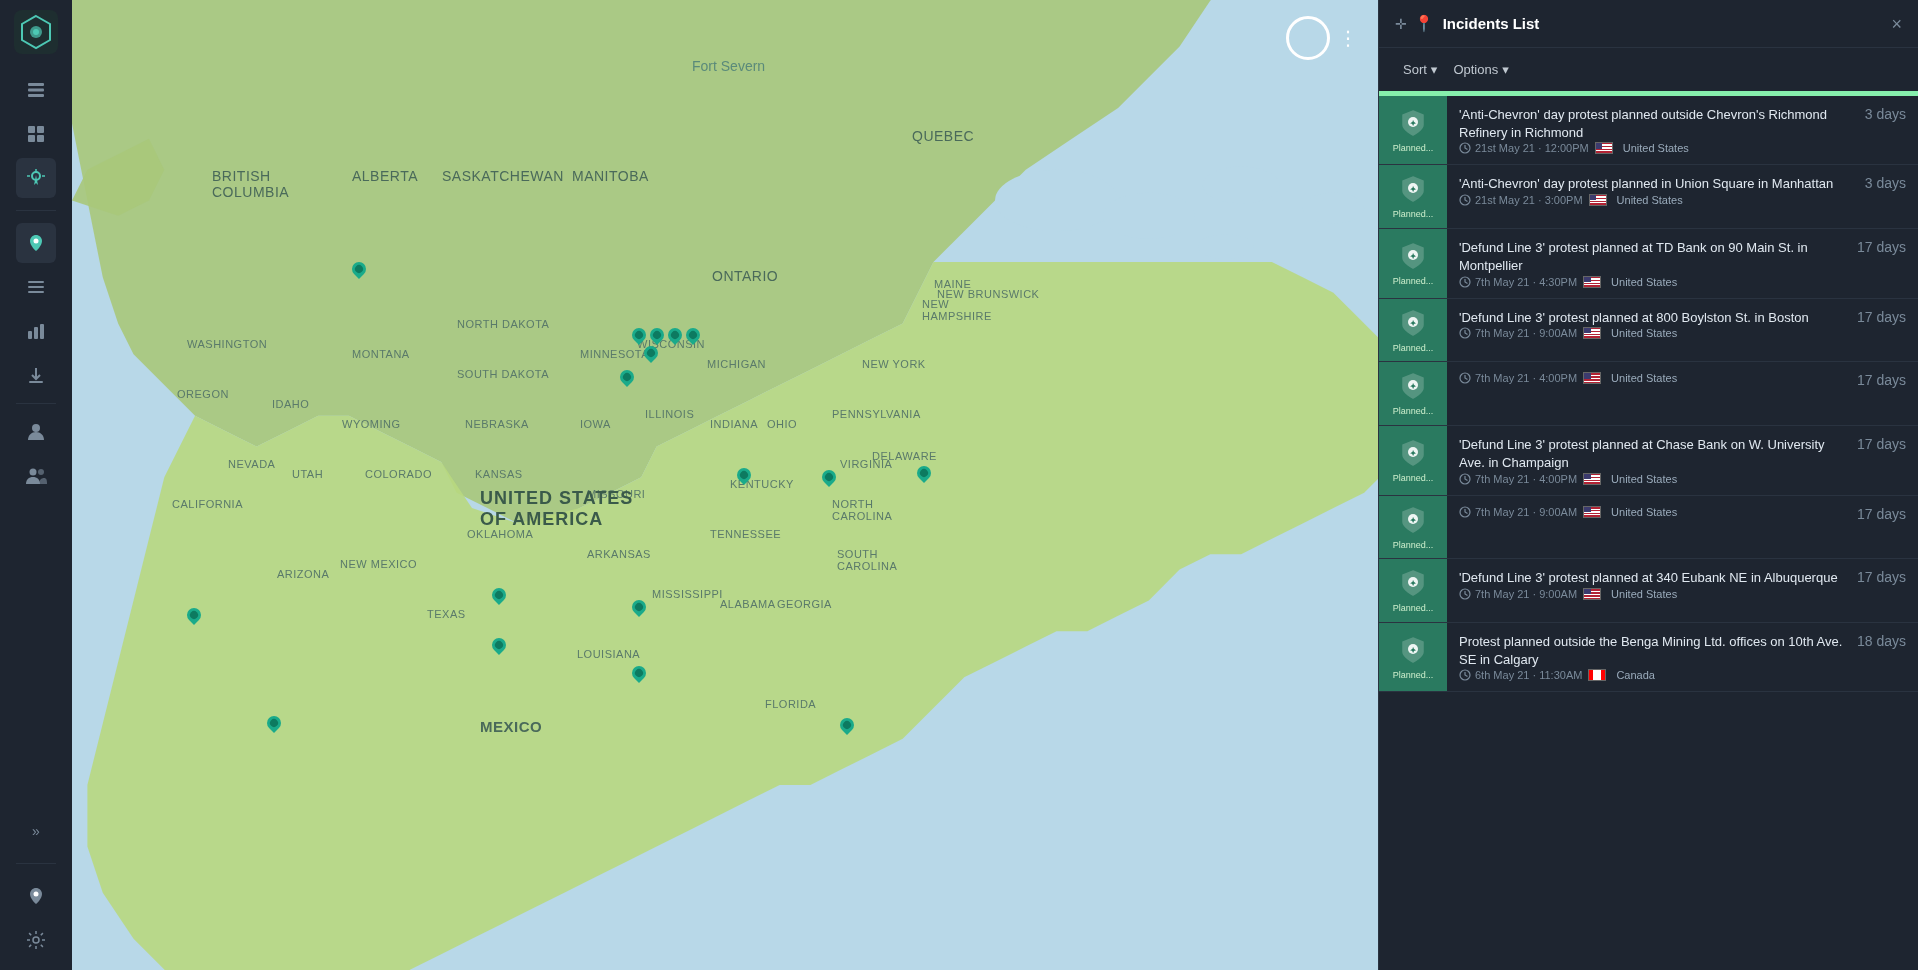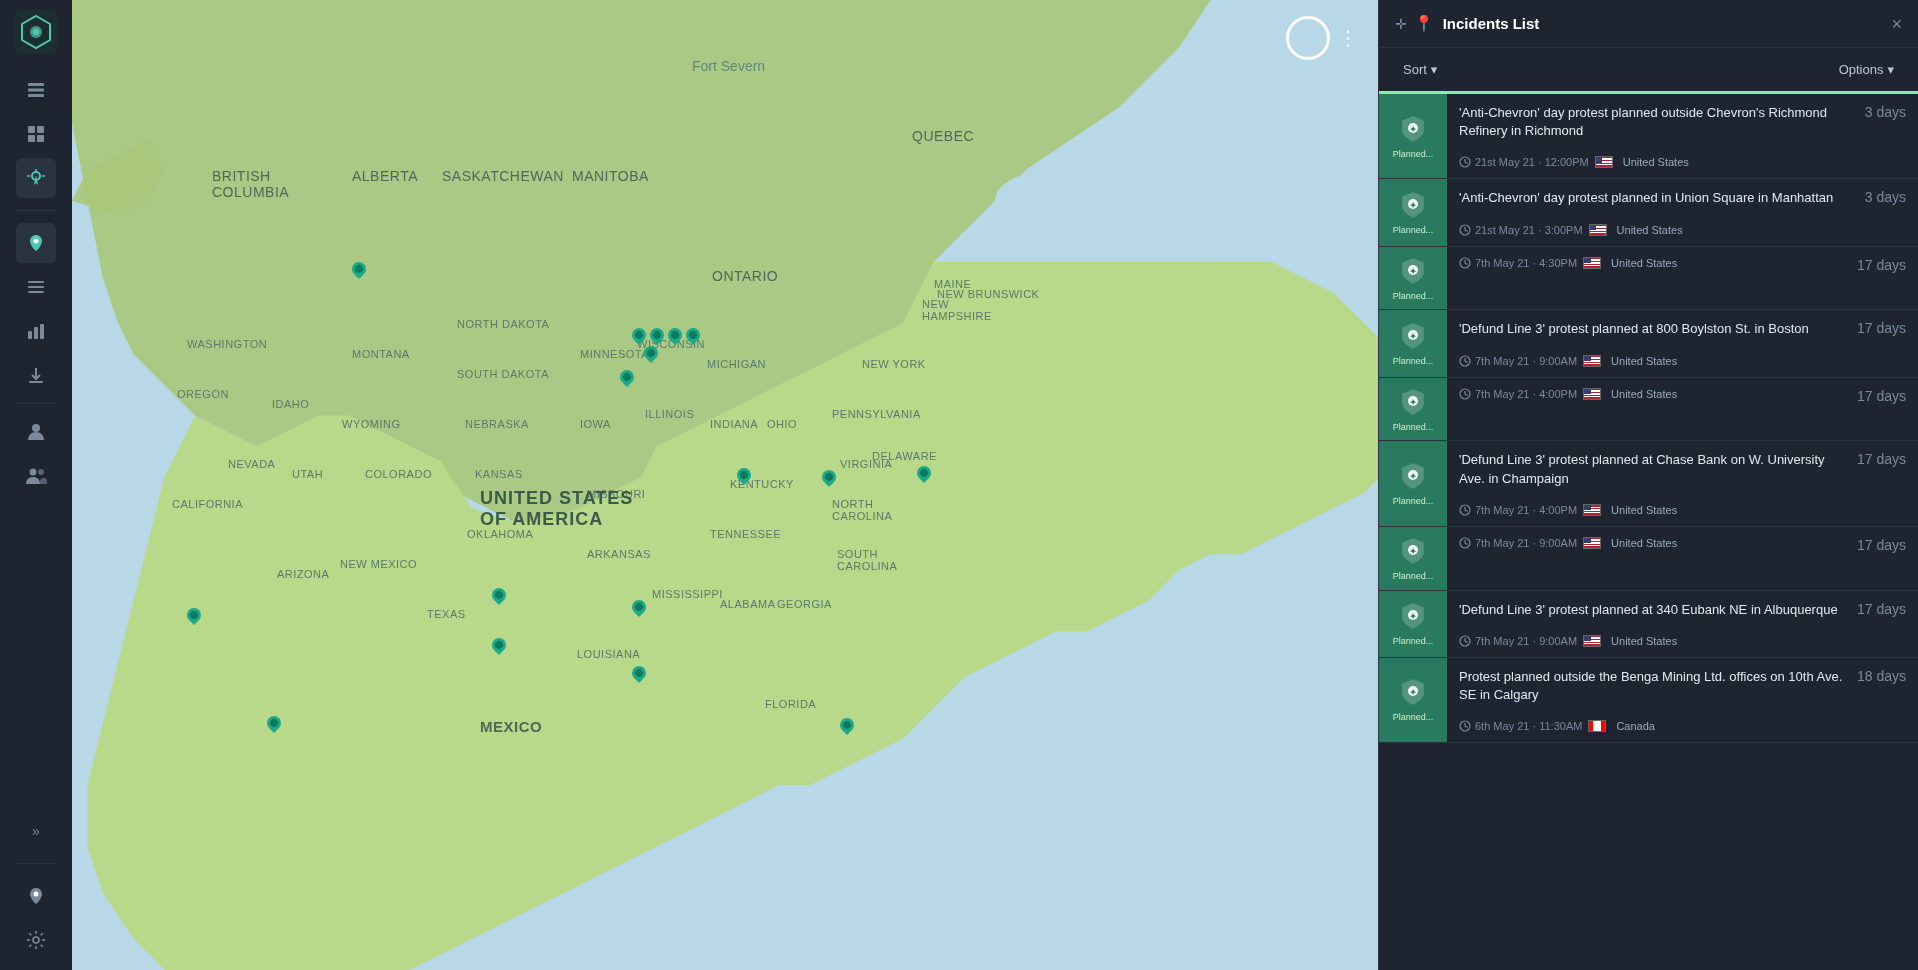--- a/index.html
+++ b/index.html
@@ -112,23 +112,22 @@
     .panel-close {
       color: #7a8a9a;
       font-size: 18px;
       cursor: pointer;
       line-height: 1;
     }
 
     .panel-controls {
       display: flex;
       align-items: center;
-      justify-content: space-between;
       padding: 10px 16px;
-      border-bottom: 3px solid #86efac;
+      border-bottom: 5px solid #86efac;
       flex-shrink: 0;
     }
     .panel-control-btn {
       display: flex;
       align-items: center;
       gap: 4px;
       color: #c0c8d0;
       font-size: 13px;
       cursor: pointer;
       padding: 4px 8px;
@@ -179,21 +178,21 @@
       text-align: center;
       line-height: 1.2;
       white-space: nowrap;
     }
 
     .incident-content {
       flex: 1;
       padding: 10px 12px;
       display: flex;
       flex-direction: column;
-      gap: 16px;
+      gap: 0;
     }
     .incident-title {
       color: #e0e8f0;
       font-size: 13px;
       line-height: 1.4;
       font-weight: 500;
     }
     .incident-time {
       display: flex;
       align-items: flex-start;
@@ -580,20 +579,21 @@
       <div class="incident-icon-shield">
         <svg width="28" height="28" viewBox="0 0 28 28">
           <path d="M14 2 L24 6 L24 16 C24 21 14 26 14 26 C14 26 4 21 4 16 L4 6 Z" fill="white" opacity="0.2" stroke="white" stroke-width="1.5"></path>
           <circle cx="14" cy="13" r="5" fill="white" opacity="0.9"></circle>
           <text x="14" y="17" text-anchor="middle" font-size="8" fill="#2a7a60" font-weight="bold">✦</text>
         </svg>
       </div>
       <div class="incident-badge">Planned...</div>
     </div>
     <div class="incident-content">
+      <div class="incident-title">'Defund Line 3' protest planned at TD Bank on 90 Main St. in Montpellier</div>
       <div class="incident-meta-row">
         <div class="incident-time">
           <svg width="12" height="12" viewBox="0 0 12 12" fill="#7a8a9a">
                   <circle cx="6" cy="6" r="5" fill="none" stroke="#7a8a9a" stroke-width="1.2"></circle>
                   <path d="M6 3 L6 6 L8.5 7.5" stroke="#7a8a9a" stroke-width="1.2" fill="none"></path>
                 </svg>
           7th May 21 · 4:30PM
         </div>
         <span class="flag-us"></span>
         <span class="incident-country">United States</span>

